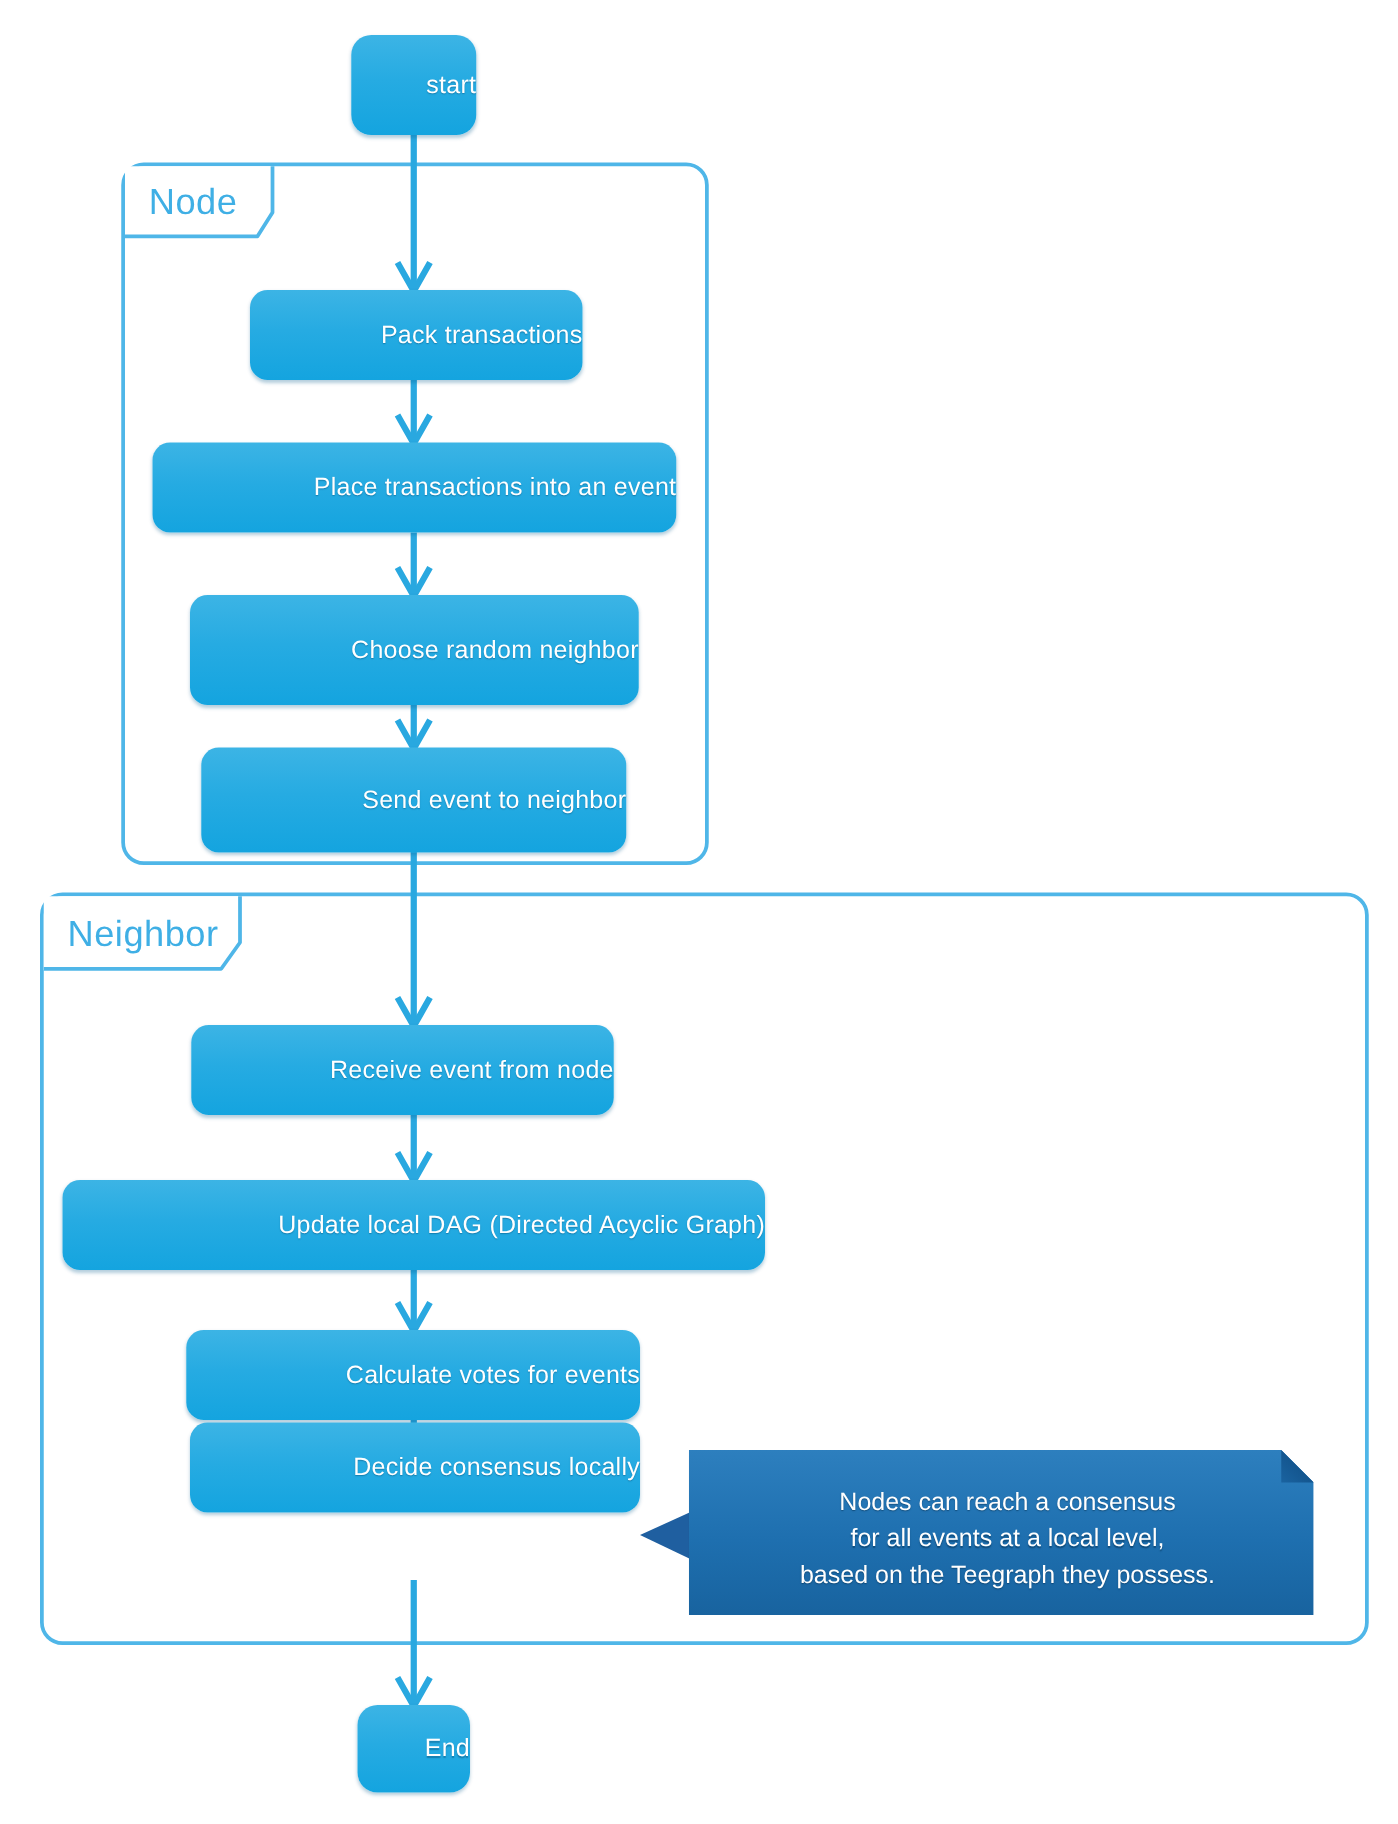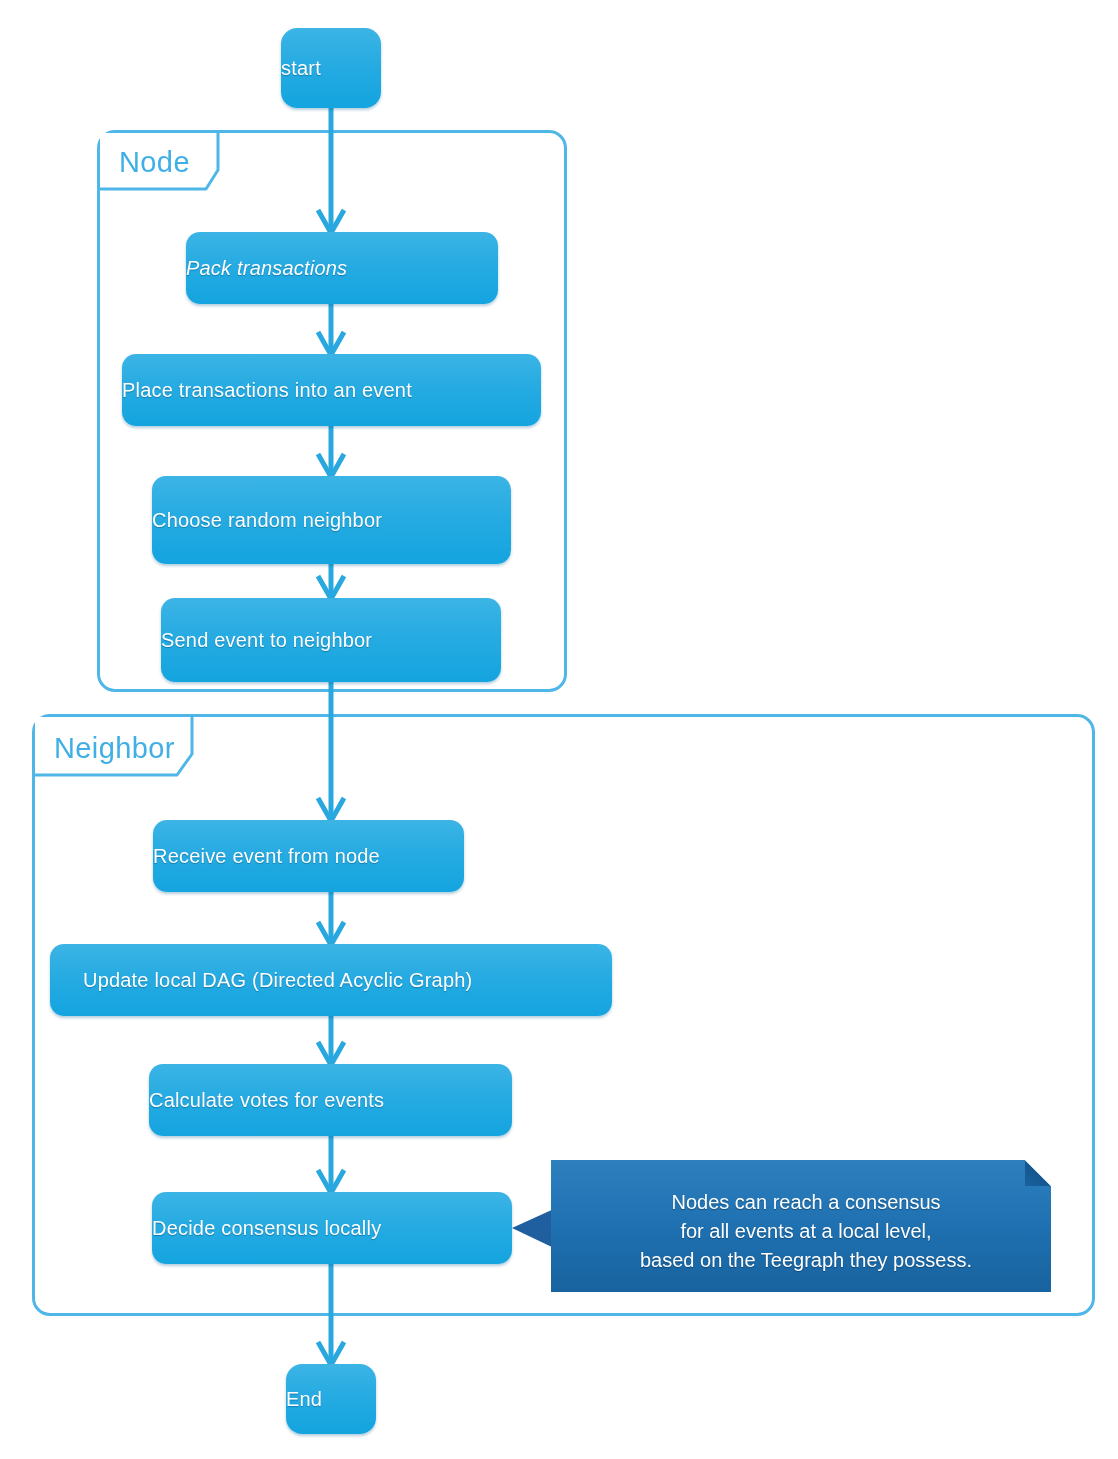--- a/index.html
+++ b/index.html
@@ -45,21 +45,21 @@
   }
   
   .node {
     position: absolute;
     box-sizing: border-box;
     border-radius: 14px;
     background: linear-gradient(180deg, #3CB4E5 0%, #26ABE2 45%, #14A4DF 100%);
     box-shadow: 0 2px 3px rgba(0, 90, 140, 0.30);
     display: flex;
     align-items: center;
-    justify-content: flex-start;
+    justify-content: flex-end;
     color: #ffffff;
     font-size: 20px;
     text-shadow: 0 1px 1px rgba(0, 70, 110, 0.45);
     white-space: nowrap;
     letter-spacing: 0.2px;
   }
   .node.terminal {
     border-radius: 16px;
     font-size: 20px;
   }
@@ -147,49 +147,49 @@
     <line class="conn" x1="331" y1="1264" x2="331" y2="1364"></line>
     <path class="head" d="M318,1342 L331,1365 L344,1342"></path>
 
     <path d="M512,1228 L556,1208 L556,1249 Z" fill="#1F5FA0"></path>
   </svg>
 
   <div class="node terminal" style="left:281px; top:28px; width:100px; height:80px;">
     <span>start</span>
   </div>
 
-  <div class="node" style="left:186px; top:232px; width:312px; height:72px;font-style:italic;">
+  <div class="node" style="left:200px; top:232px; width:266px; height:72px;">
     <span>Pack transactions</span>
   </div>
 
   <div class="node" style="left:122px; top:354px; width:419px; height:72px;">
     <span>Place transactions into an event</span>
   </div>
 
   <div class="node" style="left:152px; top:476px; width:359px; height:88px;">
     <span>Choose random neighbor</span>
   </div>
 
   <div class="node" style="left:161px; top:598px; width:340px; height:84px;">
     <span>Send event to neighbor</span>
   </div>
 
-  <div class="node" style="left:153px; top:820px; width:311px; height:72px;">
+  <div class="node" style="left:153px; top:820px; width:338px; height:72px;">
     <span>Receive event from node</span>
   </div>
 
   <div class="node" style="left:50px; top:944px; width:562px; height:72px;padding-left:33px;">
     <span>Update local DAG (Directed Acyclic Graph)</span>
   </div>
 
   <div class="node" style="left:149px; top:1064px; width:363px; height:72px;">
     <span>Calculate votes for events</span>
   </div>
 
-  <div class="node" style="left:152px; top:1192px; width:360px; height:72px;">
+  <div class="node" style="left:152px; top:1138px; width:360px; height:72px;">
     <span>Decide consensus locally</span>
   </div>
 
   <div class="node terminal" style="left:286px; top:1364px; width:90px; height:70px;">
     <span>End</span>
   </div>
 
   <div class="note" style="left:551px; top:1160px; width:500px; height:132px;">
     <div class="note-fold"></div>
     <div class="note-text">Nodes can reach a consensus

